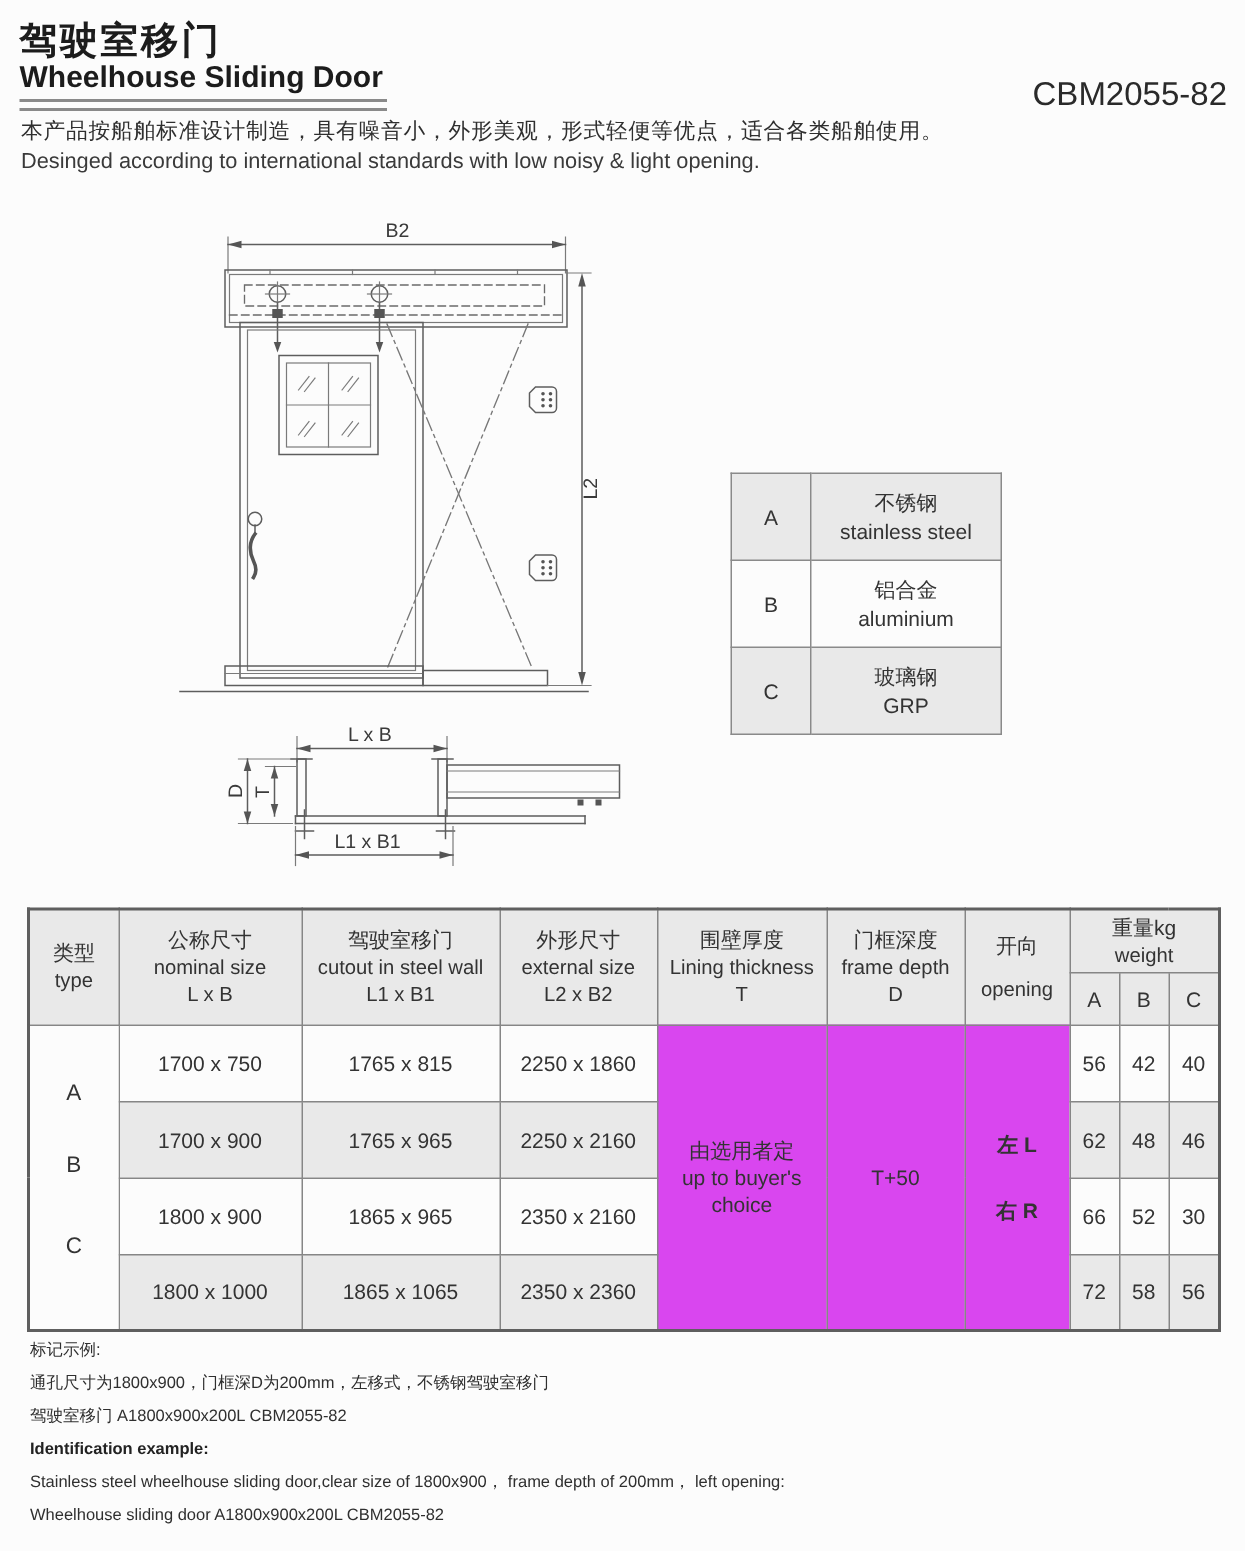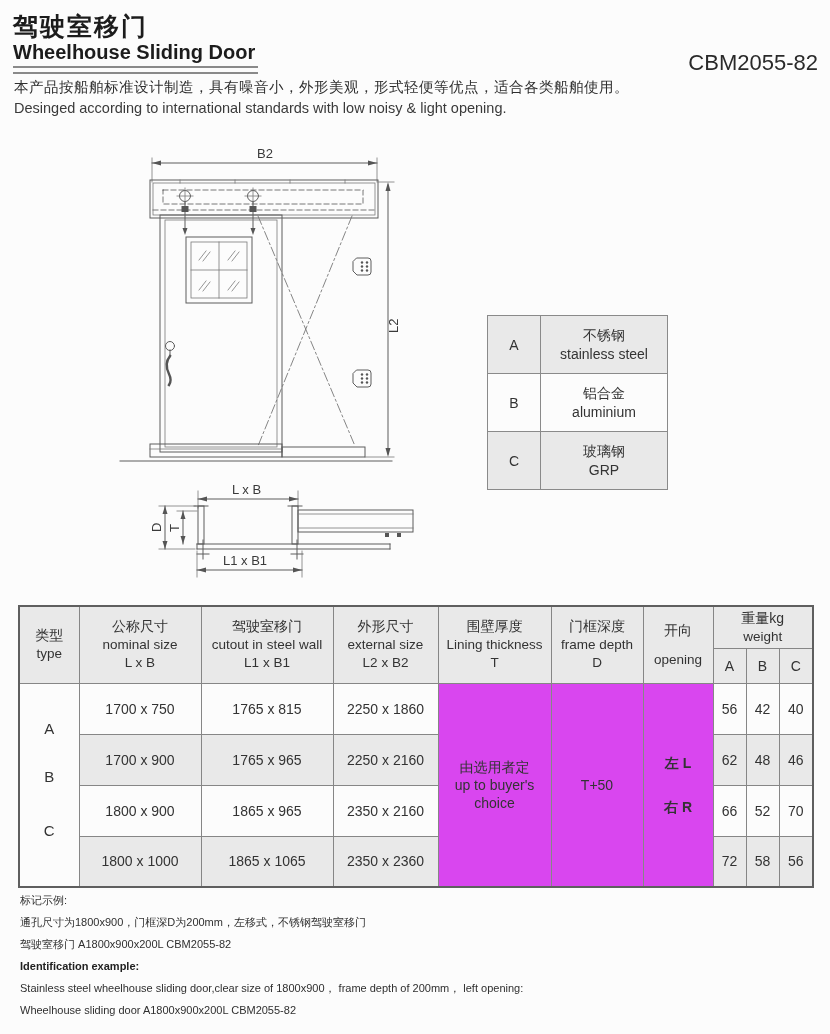--- a/index.html
+++ b/index.html
@@ -324,21 +324,21 @@
       <td class="shade-row">62</td>
       <td class="shade-row">48</td>
       <td class="shade-row">46</td>
     </tr>
     <tr style="height:51px">
       <td>1800 x 900</td>
       <td>1865 x 965</td>
       <td>2350 x 2160</td>
       <td>66</td>
       <td>52</td>
-      <td>70</td>
+      <td>30</td>
     </tr>
     <tr style="height:51px">
       <td class="shade-row">1800 x 1000</td>
       <td class="shade-row">1865 x 1065</td>
       <td class="shade-row">2350 x 2360</td>
       <td class="shade-row">72</td>
       <td class="shade-row">58</td>
       <td class="shade-row">56</td>
     </tr>
   </tbody>

